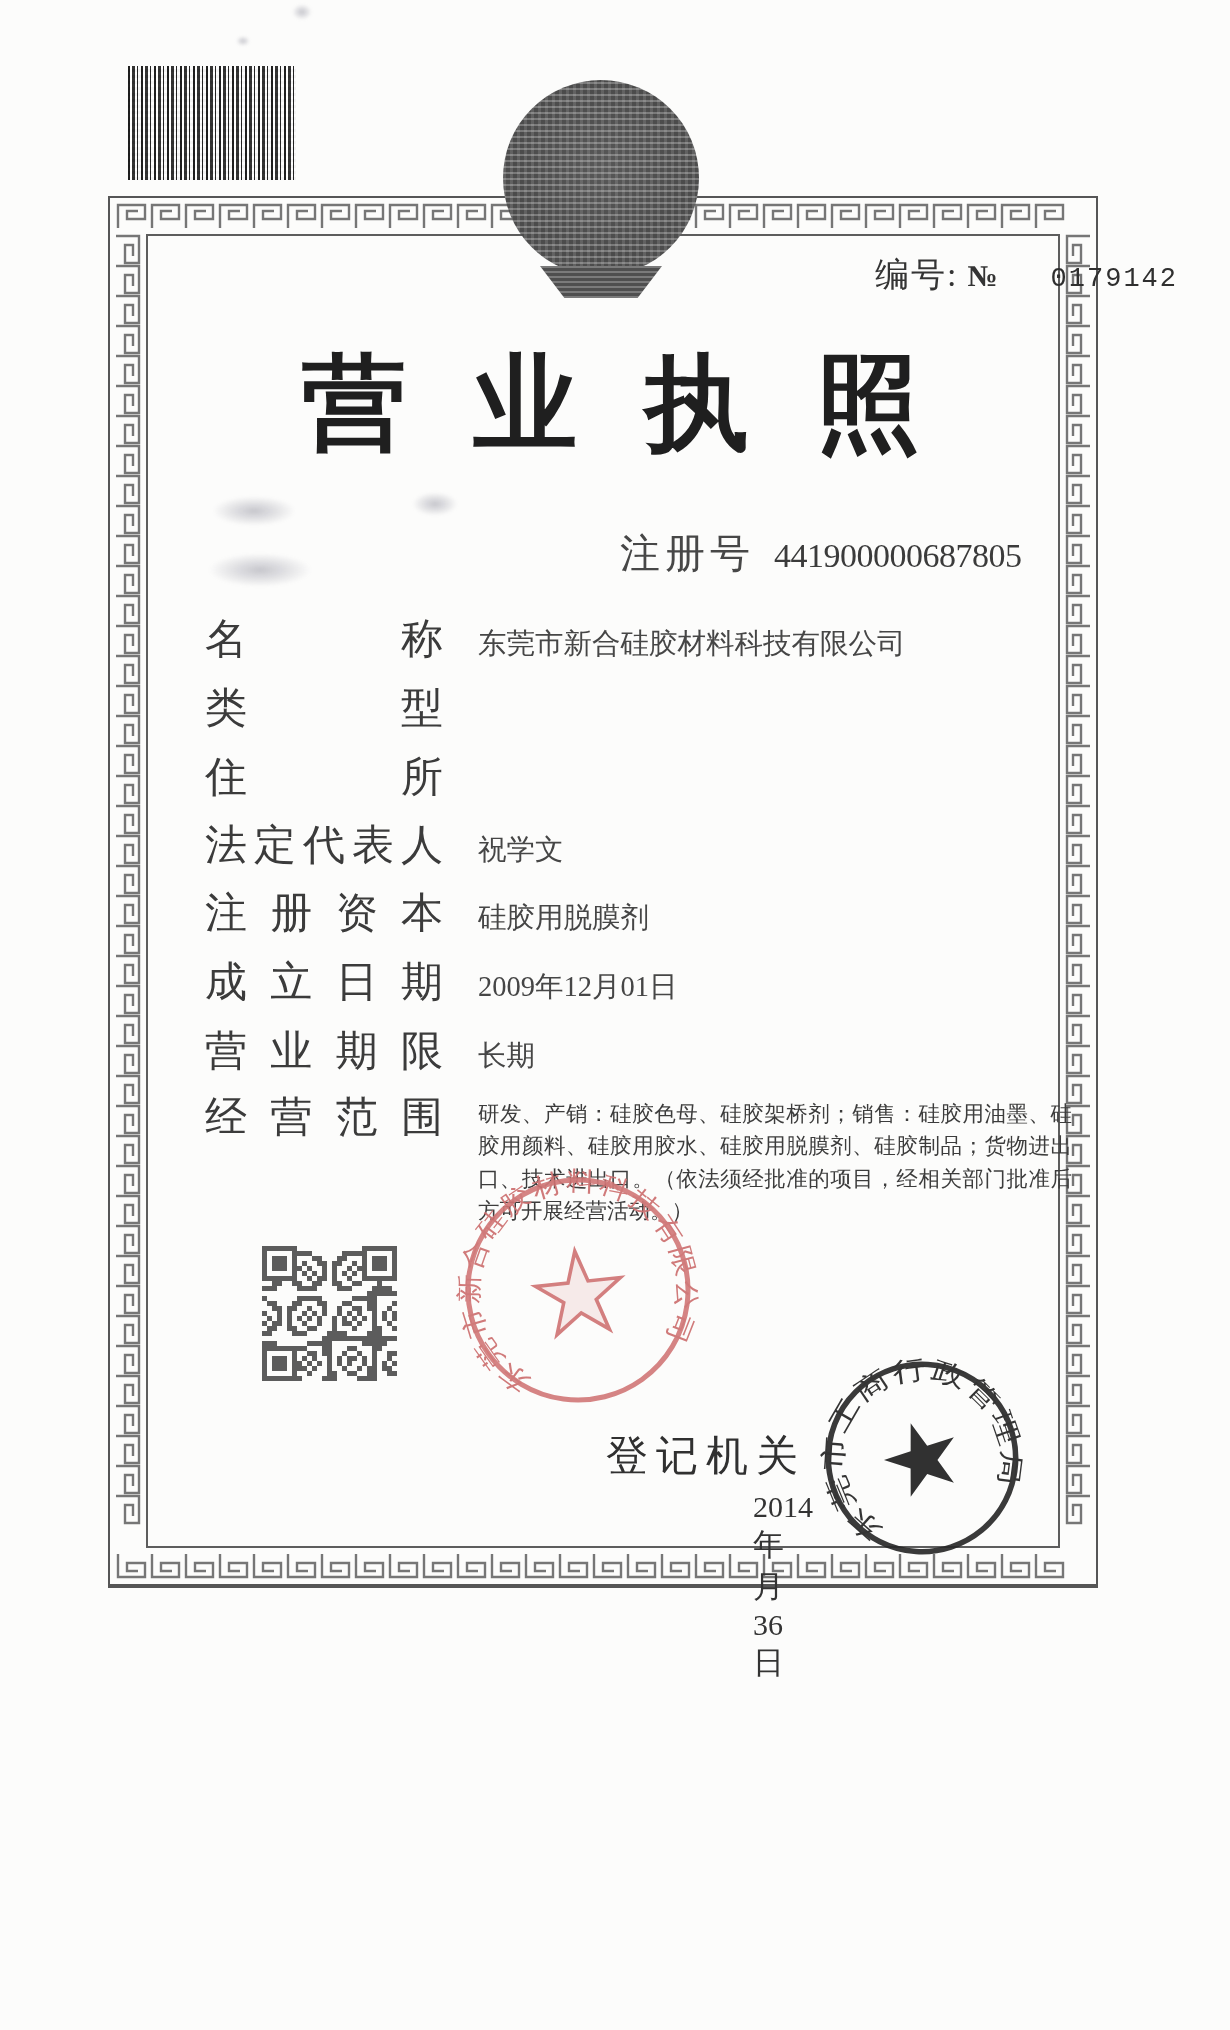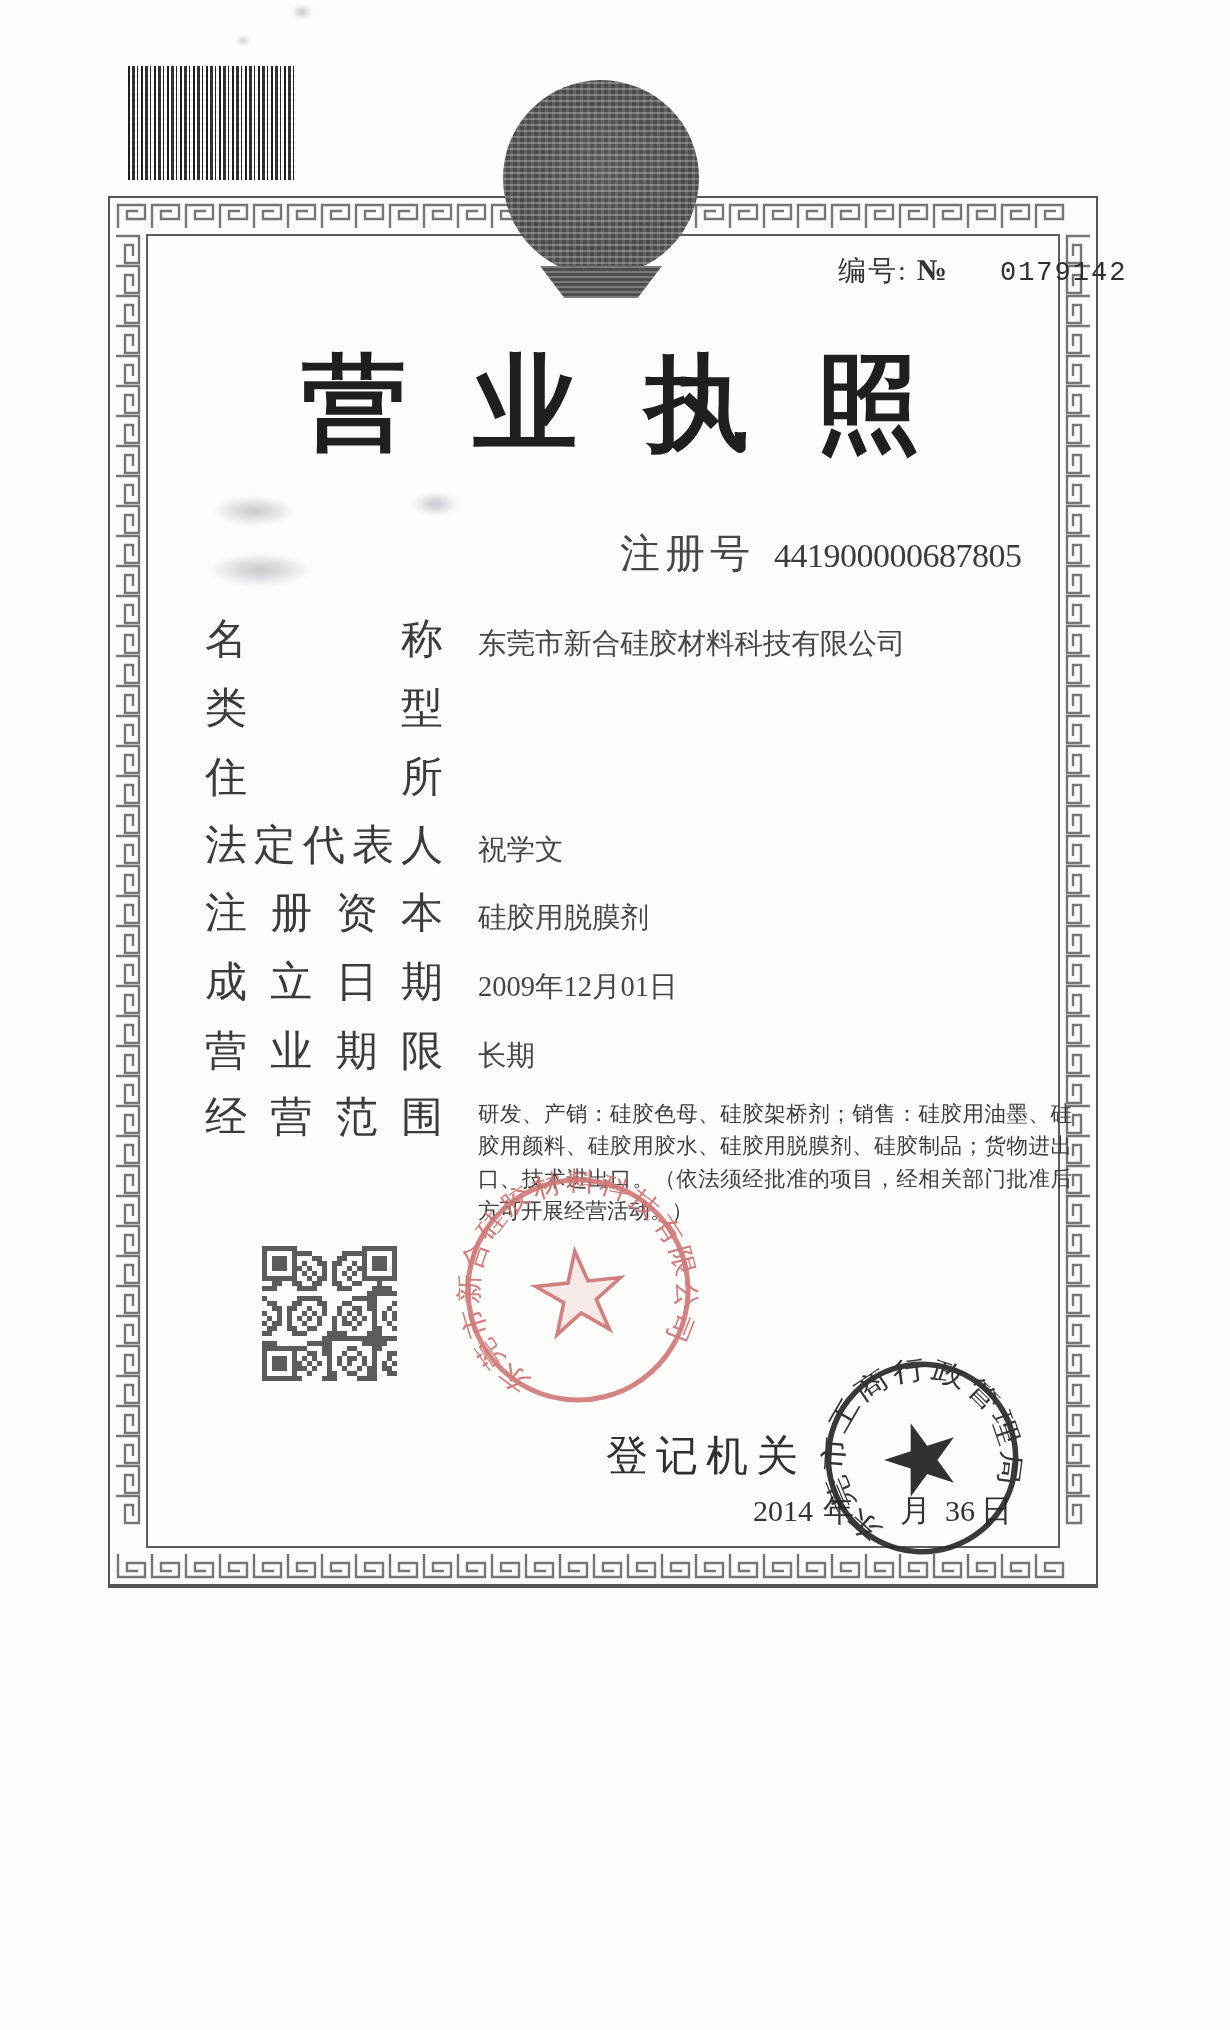--- a/index.html
+++ b/index.html
@@ -31,21 +31,21 @@
   .frame-inner { position:absolute; inset:36px; border:2.4px solid #5d5d5d; }
   .strip { position:absolute; display:flex; overflow:hidden; opacity:.85; }
   .strip-top { left:4px; right:4px; top:3px; height:30px; }
   .strip-bottom { left:4px; right:4px; bottom:3px; height:30px; transform:scaleY(-1); }
   .strip-left { top:36px; bottom:36px; left:2px; width:32px; flex-direction:column; align-items:center; }
   .strip-right { top:36px; bottom:36px; right:2px; width:32px; flex-direction:column; align-items:center; transform:scaleX(-1); }
   .strip svg { flex:0 0 auto; }
 
   
   .serial-row { position:absolute; left:838px; top:252px; display:flex; align-items:baseline; gap:9px; z-index:4; color:#343434; }
-  .serial-label { font-size:28px; letter-spacing:2px; }
+  .serial-label { font-size:34px; letter-spacing:2px;margin-left:37px; }
   .serial-sym { font-size:30px; font-weight:bold; }
   .serial-num { font-family:"Liberation Mono","DejaVu Sans Mono",monospace; font-size:27px; letter-spacing:2px; color:#2f2f2f;margin-left:44px; }
 
   .cert-title { position:absolute; left:302px; top:346px; width:618px; display:flex; justify-content:space-between;
     font-family:"Liberation Sans","DejaVu Sans",sans-serif; font-weight:900; font-size:104px; line-height:1.1;
     color:#242424; z-index:4; filter:contrast(1.05); }
 
   .regno-row { position:absolute; left:620px; top:526px; display:flex; align-items:baseline; z-index:4; }
   .regno-label { width:130px; display:flex; justify-content:space-between; font-size:40px; color:#474747; }
   .regno-num { margin-left:24px; font-size:34px; letter-spacing:-.5px; color:#3b3b3b; }
@@ -57,21 +57,21 @@
   .row-scope { align-items:flex-start; }
   .fvalue.scope { font-size:21.5px; width:594px; white-space:normal; line-height:1.5;
     text-align:justify; text-justify:inter-character; color:#3c3c3c; margin-top:4px; }
 
   
   .qr { position:absolute; left:262px; top:1246px; z-index:4; opacity:.85; }
   .company-seal { position:absolute; left:428px; top:1140px; z-index:6; opacity:.92; }
   .registry-seal { position:absolute; left:810px; top:1346px; z-index:7; opacity:.9; }
   .registrar-row { position:absolute; left:606px; top:1428px; width:192px; display:flex; justify-content:space-between;
     font-size:42px; color:#303030; z-index:5; }
-  .date-row { position:absolute; left:753px; top:1490px; display:flex; align-items:baseline; font-size:30px; color:#333; z-index:5; }
+  .date-row { position:absolute; left:753px; top:1490px; display:flex; align-items:baseline; font-size:30px; color:#333; z-index:5;flex-direction:column; }
   .date-row .u { font-size:31px; }
   .date-sp1 { width:10px; } .date-sp2 { width:46px; } .date-sp3 { width:14px; } .date-sp4 { width:6px; }
 
   .footer-left { position:absolute; left:100px; top:1626px; font-size:21.5px; color:#3e3e3e; letter-spacing:.5px; z-index:4; }
   .footer-right { position:absolute; left:702px; top:1622px; font-size:22px; font-weight:700; color:#2f2f2f; letter-spacing:1px; z-index:4; }
 
   
   .smudge { position:absolute; filter:blur(1.6px); z-index:2;
     background:radial-gradient(ellipse at center, rgba(110,110,128,.38), rgba(110,110,128,0) 70%); }
 </style>

